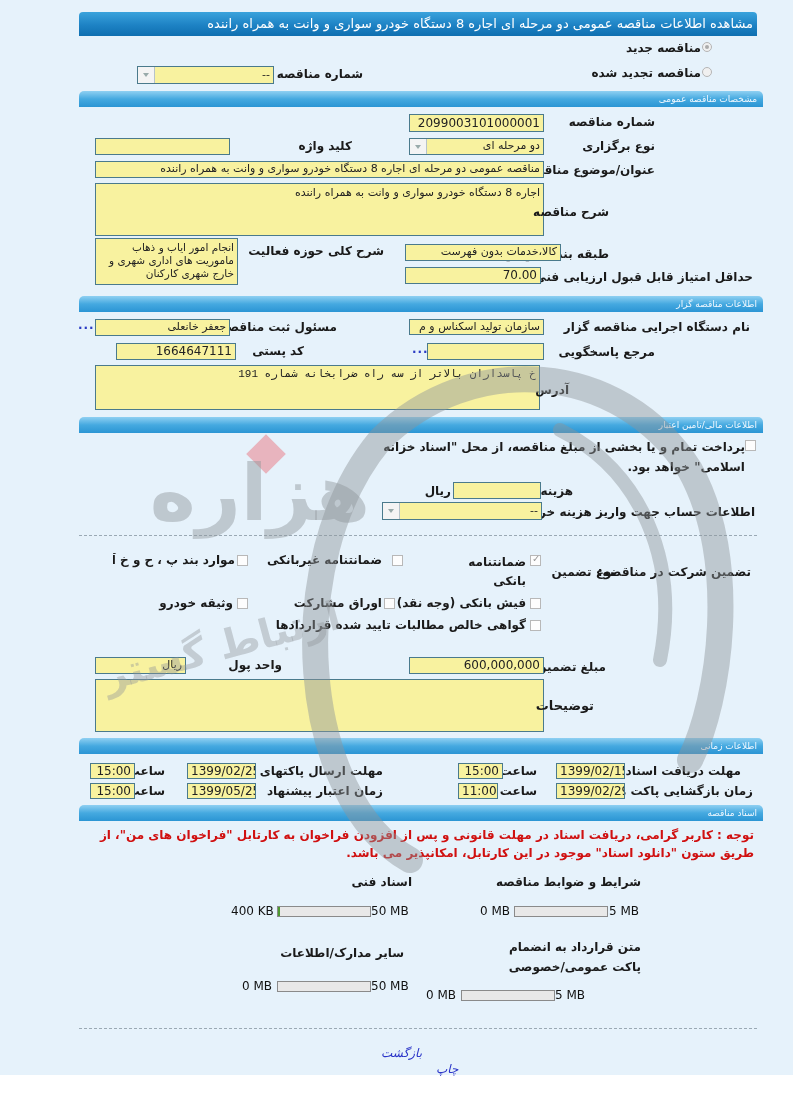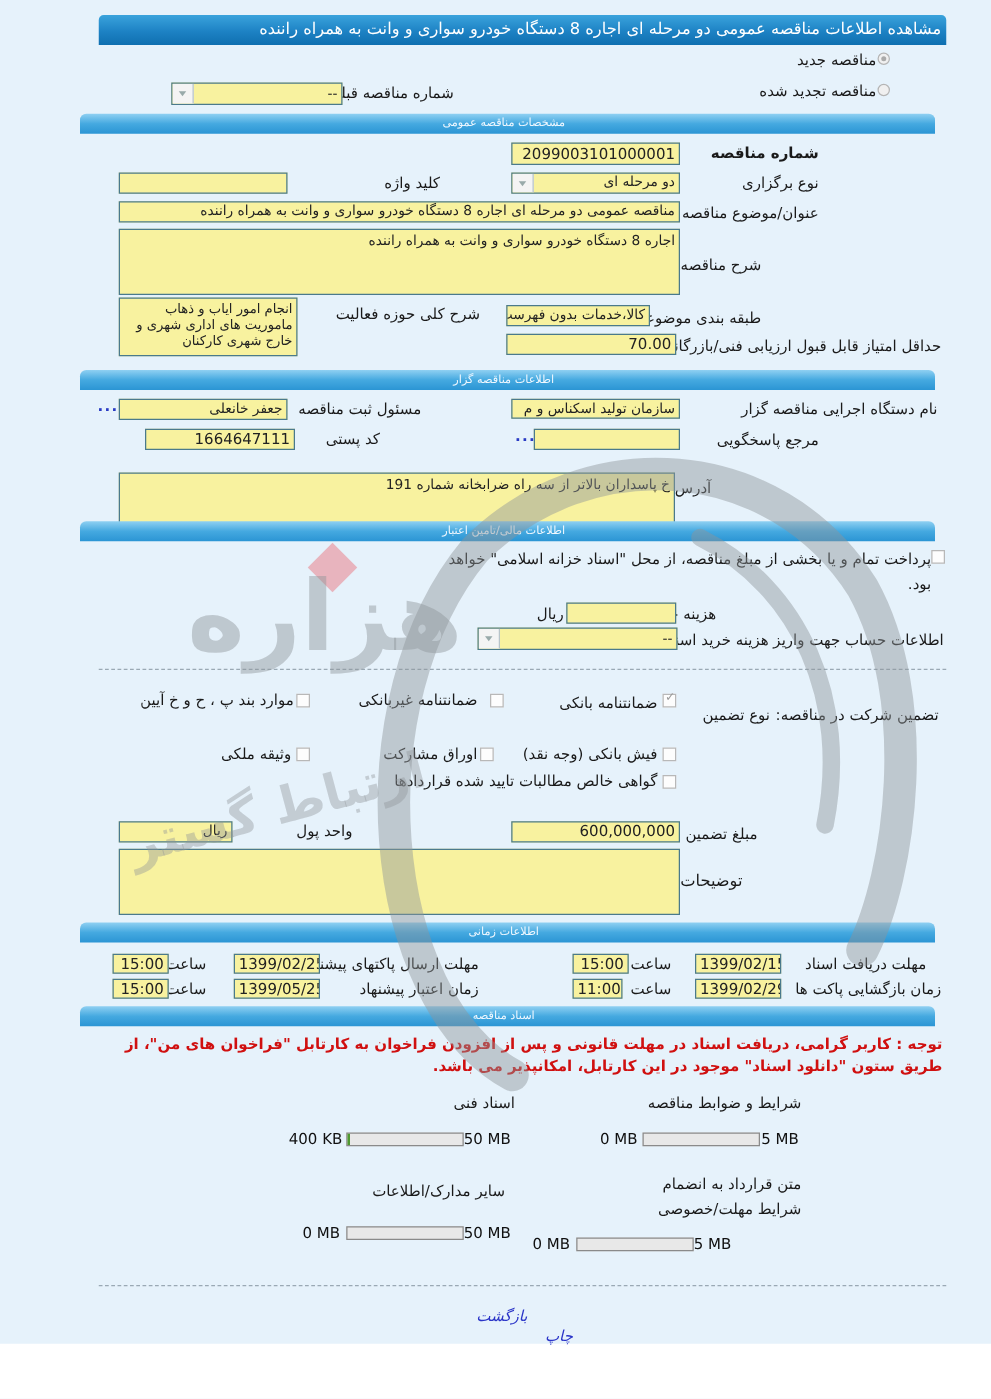--- a/index.html
+++ b/index.html
@@ -1,22 +1,22 @@
 <!DOCTYPE html>
 <html><head>
 <meta charset="utf-8">
 <style>
   html, body { margin:0; padding:0; }
   body { width:793px; height:1119px; background:#ffffff; font-family:"DejaVu Sans", sans-serif; font-size:12px; color:#111; position:relative; overflow:hidden; }
   .page { position:absolute; left:0; top:0; width:793px; height:1075px; background:#e6f2fb; }
   .title-bar { position:absolute; left:79px; top:12px; width:678px; height:24px; border-radius:4px 4px 0 0;
     background:linear-gradient(#3aa3dc,#1d82c4 55%,#0f6fb0); color:#fff; font-size:13px; line-height:24px; padding-right:4px; box-sizing:border-box; text-align:right; direction:rtl; overflow:hidden; white-space:nowrap; }
-  .sec { position:absolute; left:64px; width:684px; height:16px; border-radius:5px 5px 0 0;
-    background:linear-gradient(#8fd0f2,#45a9e0 50%,#2b95d4); color:#f0f8ff; font-size:9px; line-height:16px; text-align:center; padding-right:6px; box-sizing:border-box; direction:rtl; }
-  .lbl { position:absolute; direction:rtl; text-align:right; white-space:nowrap; font-size:12px; font-weight:normal; color:#1a1a1a; }
+  .sec { position:absolute; left:79px; width:684px; height:16px; border-radius:5px 5px 0 0;
+    background:linear-gradient(#8fd0f2,#45a9e0 50%,#2b95d4); color:#f0f8ff; font-size:9px; line-height:16px; text-align:right; padding-right:6px; box-sizing:border-box; direction:rtl; }
+  .lbl { position:absolute; direction:rtl; text-align:right; white-space:nowrap; font-size:12px; font-weight:bold; color:#1a1a1a; }
   .lbl.n { font-weight:normal; }
   .fld { position:absolute; background:#f8f29f; border:1px solid #4a7a8c; box-sizing:border-box; font-size:11px; line-height:14px; padding:0 3px; direction:rtl; text-align:right; white-space:nowrap; overflow:hidden; color:#222; }
   .fld.ta { white-space:normal; padding:2px 3px; line-height:13px; }
   .fld.ltr { direction:ltr; text-align:right; }
   .sel-arrow { position:absolute; left:0; top:0; bottom:0; width:16px; background:#f4f4f4; border-right:1px solid #b7c3c9; }
   .sel-arrow:after { content:""; position:absolute; left:5px; top:6px; border:3px solid transparent; border-top:4px solid #9aa; }
   .dots { position:absolute; color:#2a3bc4; font-size:12px; font-weight:bold; letter-spacing:1px; }
   .radio { position:absolute; width:10px; height:10px; border-radius:50%; border:1px solid #b5b5b5; background:#f0f0f0; box-sizing:border-box; }
   .radio.on:after { content:""; position:absolute; left:2px; top:2px; width:4px; height:4px; border-radius:50%; background:#aaa; }
   .chk { position:absolute; width:11px; height:11px; border:1px solid #b8b8b8; background:#fdfdfd; box-sizing:border-box; }
@@ -59,42 +59,42 @@
 <div class="lbl" style="right:441px;top:139px;">کلید واژه</div>
 <div class="fld" style="left:95px;top:138px;width:135px;height:17px;"></div>
 
 <div class="lbl" style="right:138px;top:163px;">عنوان/موضوع مناقصه</div>
 <div class="fld" style="left:95px;top:161px;width:449px;height:17px;">مناقصه عمومی دو مرحله ای اجاره 8 دستگاه خودرو سواری و وانت به همراه راننده</div>
 
 <div class="fld ta" style="left:95px;top:183px;width:449px;height:53px;">اجاره 8 دستگاه خودرو سواری و وانت به همراه راننده</div>
 <div class="lbl" style="right:184px;top:205px;">شرح مناقصه</div>
 
 <div class="lbl" style="right:184px;top:247px;">طبقه بندی موضوعی</div>
-<div class="fld" style="left:405px;top:244px;width:115px;height:17px;">کالا،خدمات بدون فهرست</div>
+<div class="fld" style="left:405px;top:244px;width:156px;height:17px;">کالا،خدمات بدون فهرست</div>
 <div class="lbl" style="right:409px;top:244px;">شرح کلی حوزه فعالیت</div>
 <div class="fld ta" style="left:95px;top:238px;width:143px;height:47px;font-size:10.5px;">انجام امور اياب و ذهاب ماموريت های اداری شهری و خارج شهری کارکنان</div>
 
 <div class="lbl" style="right:40px;top:270px;">حداقل امتیاز قابل قبول ارزیابی فنی/بازرگانی</div>
 <div class="fld ltr" style="left:405px;top:267px;width:136px;height:17px;font-size:12px;">70.00</div>
 
 <div class="sec" style="top:296px;">اطلاعات مناقصه گزار</div>
 
 <div class="lbl" style="right:43px;top:320px;">نام دستگاه اجرایی مناقصه گزار</div>
 <div class="fld" style="left:409px;top:319px;width:135px;height:16px;">سازمان تولید اسکناس و م</div>
 <div class="lbl" style="right:456px;top:320px;">مسئول ثبت مناقصه</div>
 <div class="fld" style="left:95px;top:319px;width:135px;height:17px;">جعفر خانعلی</div>
 <span class="dots" style="left:78px;top:318px;">...</span>
 
 <div class="lbl" style="right:138px;top:345px;">مرجع پاسخگویی</div>
 <div class="fld" style="left:427px;top:343px;width:117px;height:17px;"></div>
 <span class="dots" style="left:412px;top:342px;">...</span>
 <div class="lbl" style="right:489px;top:344px;">کد پستی</div>
 <div class="fld ltr" style="left:116px;top:343px;width:120px;height:17px;font-size:12px;">1664647111</div>
 
-<div class="fld ta" style="left:95px;top:378px;width:445px;height:45px;">خ پاسداران بالاتر از سه راه ضرابخانه شماره 191</div>
+<div class="fld ta" style="left:95px;top:365px;width:445px;height:45px;font-family:Liberation Mono, monospace;">خ پاسداران بالاتر از سه راه ضرابخانه شماره 191</div>
 <div class="lbl" style="right:224px;top:383px;">آدرس</div>
 
 <div class="sec" style="top:417px;">اطلاعات مالی/تامین اعتبار</div>
 
 <span class="chk" style="left:745px;top:440px;"></span>
 <div class="lbl" style="right:48px;top:437px;width:400px;white-space:normal;line-height:20px;">پرداخت تمام و یا بخشی از مبلغ مناقصه، از محل "اسناد خزانه اسلامی" خواهد بود.</div>
 
 <div class="lbl" style="right:220px;top:484px;">هزینه خرید اسناد</div>
 <div class="fld" style="left:453px;top:482px;width:88px;height:17px;"></div>
 <div class="lbl" style="right:342px;top:484px;">ریال</div>
@@ -116,21 +116,21 @@
 <div class="lbl" style="right:411px;top:553px;">ضمانتنامه غیربانکی</div>
 <span class="chk" style="left:237px;top:555px;"></span>
 <div class="lbl" style="right:563px;top:553px;width:0;"></div>
 <div class="lbl" style="left:113px;top:553px;width:122px;overflow:hidden;height:19px;">موارد بند پ ، ح و خ آیین نامه تضامین</div>
 
 <span class="chk" style="left:530px;top:598px;"></span>
 <div class="lbl" style="right:267px;top:596px;">فیش بانکی (وجه نقد)</div>
 <span class="chk" style="left:384px;top:598px;"></span>
 <div class="lbl" style="right:411px;top:596px;">اوراق مشارکت</div>
 <span class="chk" style="left:237px;top:598px;"></span>
-<div class="lbl" style="right:560px;top:596px;">وثیقه ملکی</div>
+<div class="lbl" style="right:560px;top:596px;">وثیقه خودرو</div>
 
 <span class="chk" style="left:530px;top:620px;"></span>
 <div class="lbl" style="right:267px;top:618px;">گواهی خالص مطالبات تایید شده قراردادها</div>
 
 <div class="lbl" style="right:187px;top:660px;">مبلغ تضمین</div>
 <div class="fld ltr" style="left:409px;top:657px;width:135px;height:17px;font-size:12px;">600,000,000</div>
 <div class="lbl" style="right:511px;top:658px;">واحد پول</div>
 <div class="fld" style="left:95px;top:657px;width:91px;height:17px;">ریال</div>
 
 <div class="fld ta" style="left:95px;top:679px;width:449px;height:53px;"></div>
@@ -170,21 +170,21 @@
     <div class="fill" style="width:0%;"></div>
   </div>
 <span class="mb" style="left:609px;top:904px;">5 MB</span>
 
 <span class="mb" style="left:231px;top:904px;">400 KB</span>
 <div class="bar" style="left:277px;top:906px;width:94px;">
     <div class="fill" style="left:0;right:auto;width:2px;background:#4f9a30;"></div>
   </div>
 <span class="mb" style="left:371px;top:904px;">50 MB</span>
 
-<div class="lbl" style="right:152px;top:937px;width:140px;white-space:normal;line-height:20px;">متن قرارداد به انضمام شرایط مهلت/خصوصی</div>
+<div class="lbl" style="right:152px;top:937px;width:140px;white-space:normal;line-height:20px;">متن قرارداد به انضمام پاکت عمومی/خصوصی</div>
 <div class="lbl" style="right:389px;top:946px;">سایر مدارک/اطلاعات</div>
 
 <span class="mb" style="left:242px;top:979px;">0 MB</span>
 <div class="bar" style="left:277px;top:981px;width:94px;">
     <div class="fill" style="width:0%;"></div>
   </div>
 <span class="mb" style="left:371px;top:979px;">50 MB</span>
 
 <span class="mb" style="left:426px;top:988px;">0 MB</span>
 <div class="bar" style="left:461px;top:990px;width:94px;">

